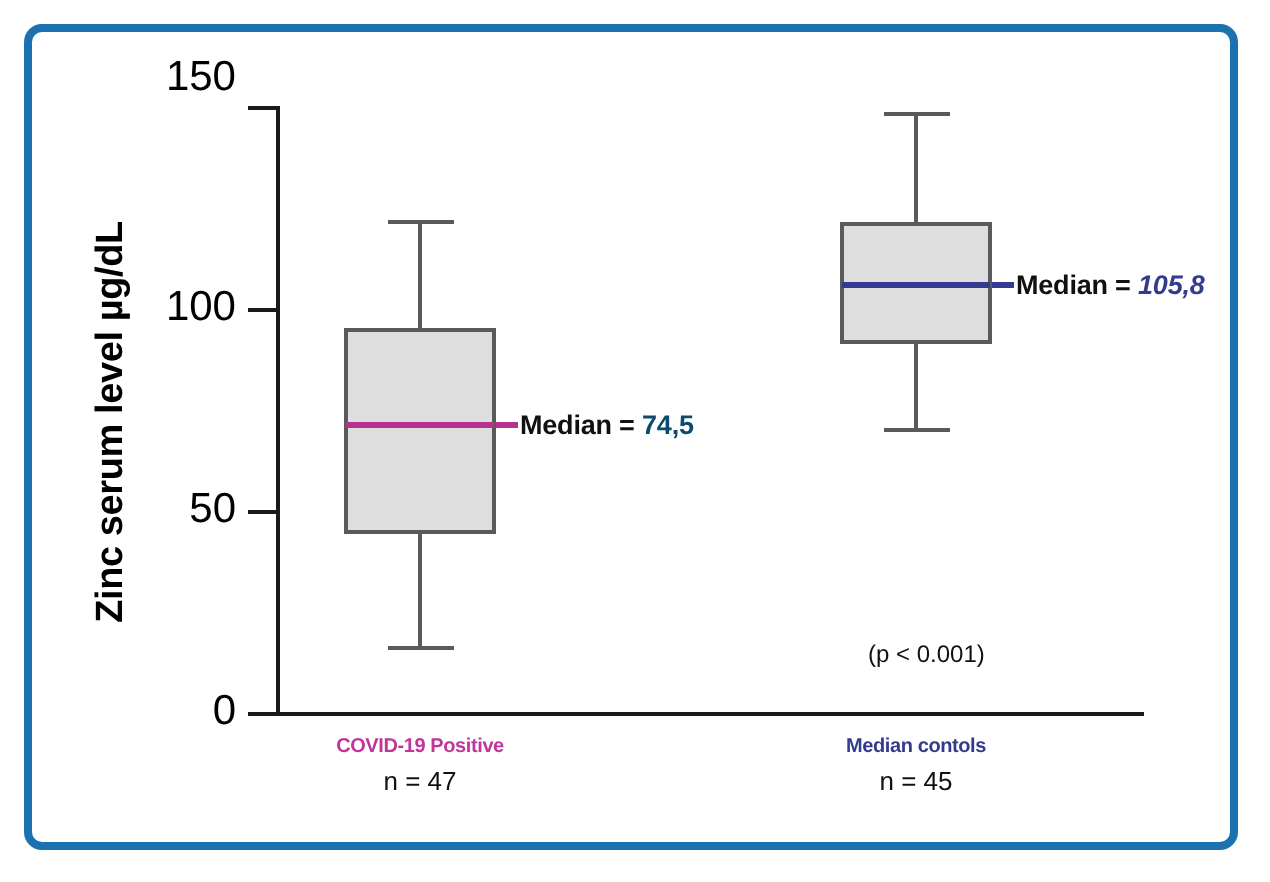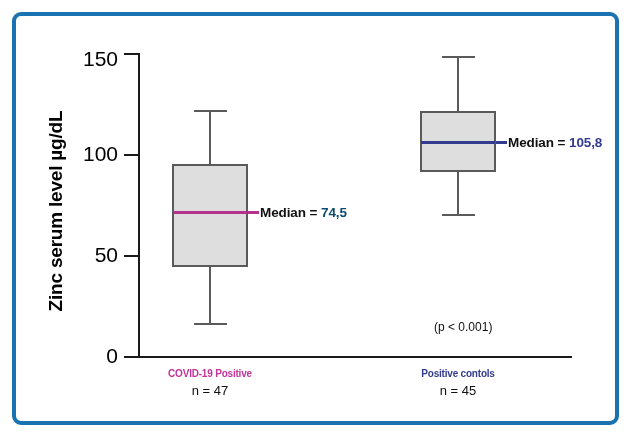--- a/index.html
+++ b/index.html
@@ -113,21 +113,21 @@
   
   .median-label {
     position: absolute;
     font-size: 13.5px;
     font-weight: bold;
     color: #111111;
     white-space: nowrap;
     letter-spacing: -0.1px;
   }
   .median-value-covid { color: #0c4a6e; }
-  .median-value-healthy { color: #333b8f; }
+  .median-value-healthy { color: #333b8f; font-style: italic; }
   .pvalue {
     position: absolute;
     font-size: 12px;
     color: #111111;
     white-space: nowrap;
   }
   .cat-label {
     position: absolute;
     text-align: center;
     white-space: nowrap;
@@ -155,21 +155,21 @@
   <div class="frame"></div>
 
   <div class="plot">
 
     <div class="y-axis-line"></div>
     <div class="x-axis-line"></div>
 
     <div class="y-axis-title">Zinc serum level µg/dL</div>
 
     <div class="y-tick" style="top:53px;"></div>
-    <div class="y-tick-label-wrap" style="top:48px;">
+    <div class="y-tick-label-wrap" style="top:28px;">
       <div class="y-tick-label">150</div>
     </div>
 
     <div class="y-tick" style="top:154px;"></div>
     <div class="y-tick-label-wrap" style="top:143px;">
       <div class="y-tick-label">100</div>
     </div>
 
     <div class="y-tick" style="top:255px;"></div>
     <div class="y-tick-label-wrap" style="top:244px;">
@@ -222,18 +222,18 @@
     </div>
 
     <div class="pvalue" style="left:434px; top:320px;">(p &lt; 0.001)</div>
 
     <div class="cat-label" style="left:110px; top:368px; width:200px;">
       <div class="cat-name covid">COVID-19 Positive</div>
       <div class="cat-n">n = 47</div>
     </div>
 
     <div class="cat-label" style="left:358px; top:368px; width:200px;">
-      <div class="cat-name healthy">Positive contols</div>
+      <div class="cat-name healthy">Median contols</div>
       <div class="cat-n">n = 45</div>
     </div>
 
   </div>
 </div>
 
 </body></html>

